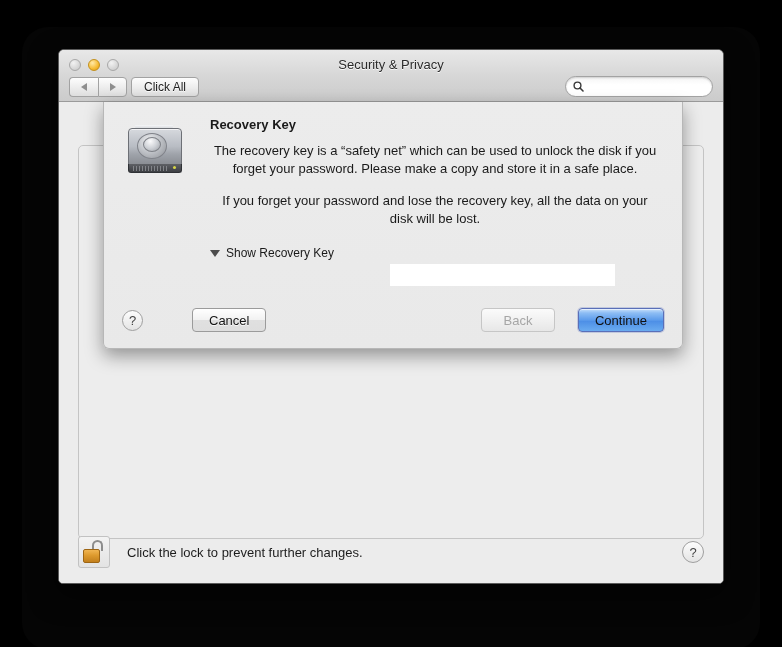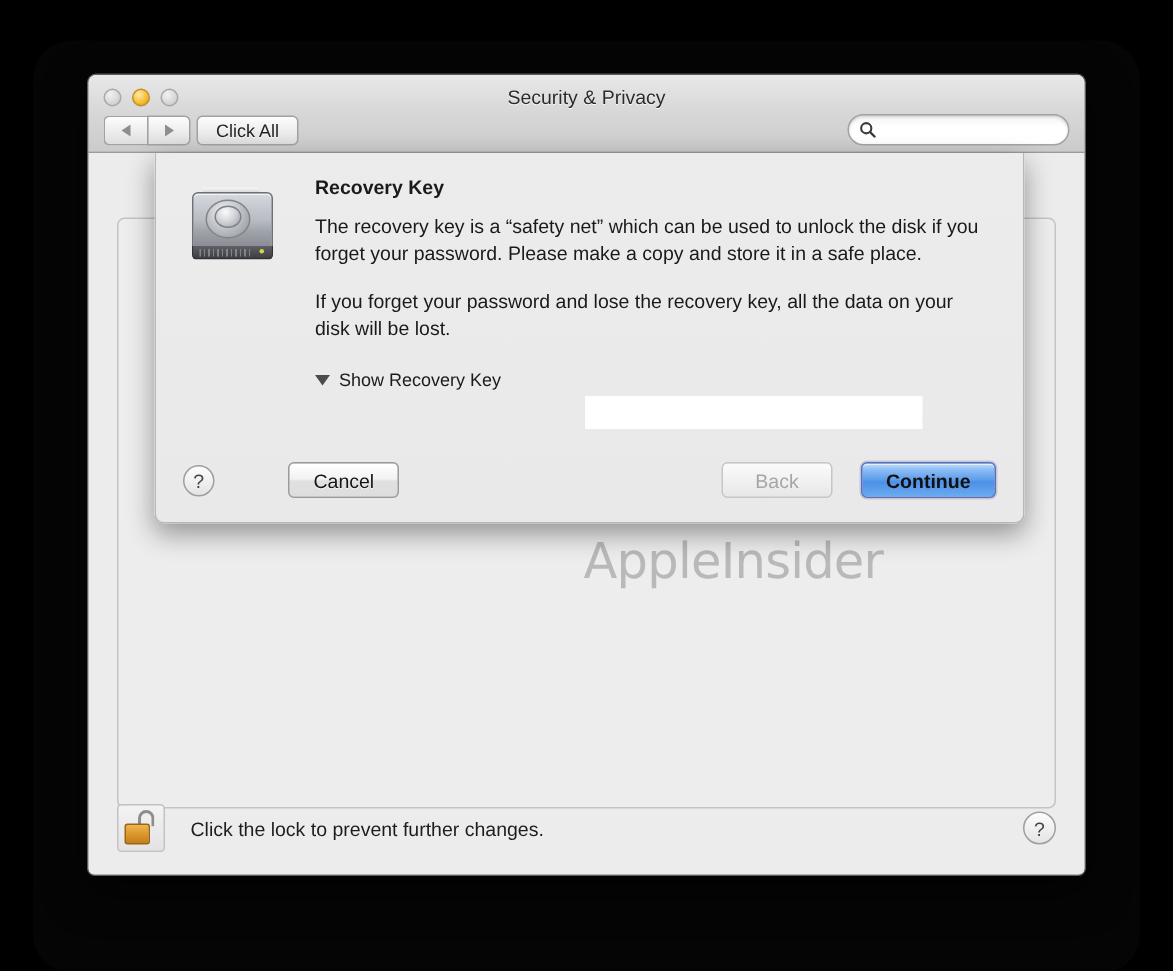--- a/index.html
+++ b/index.html
@@ -285,20 +285,21 @@
   #sheet {
     position: absolute;
     left: 44px; top: 0;
     width: 578px;
     background: linear-gradient(to bottom, #ececec 0%, #e9e9e9 100%);
     border: 1px solid #b7b7b7;
     border-top: none;
     border-radius: 0 0 6px 6px;
     box-shadow: 0 7px 18px rgba(0,0,0,0.38);
     padding-bottom: 14px;
+    text-align: center;
   }
   #sheet-drive-icon {
     position: absolute;
     left: 20px; top: 18px;
     width: 62px; height: 62px;
   }
   .drive-shell {
     position: absolute;
     left: 4px; top: 8px;
     width: 54px; height: 44px;
@@ -462,21 +463,21 @@
     right: 127px;
     background: linear-gradient(to bottom, #fbfbfb 0%, #f1f1f1 50%, #e7e7e7 100%);
     border: 1px solid #c6c6c6;
     color: #a6a6a6;
   }
   #continue-btn {
     right: 18px;
     background: linear-gradient(to bottom, #c8e0fb 0%, #8dbdf4 18%, #5a9aeb 52%, #4c8ee6 54%, #6aabf0 100%);
     border: 1px solid #5a6fb8;
     color: #111;
-    font-weight: 700;
+    font-weight: 400;
     box-shadow: inset 0 1px 0 rgba(255,255,255,0.55), 0 0 0 1px rgba(120,140,200,0.35);
   }
 </style>
 </head>
 <body>
 
 <div id="desktop">
   <div id="rounded-bezel"></div>
 
   <div id="window">
@@ -527,21 +528,20 @@
 
         <div class="bg-text" id="bg-p1">Disk encryption secures the data on your drive by encrypting its contents. It automatically encrypts and decrypts your files while you're using them.</div>
 
         <div class="bg-text" id="bg-warn">
           <span class="warn-label">WARNING:</span>
           <span>You will need your login password or a recovery key to access your data. A recovery key is automatically generated as part of this setup. If you forget both your password and your recovery key, the data will be lost.</span>
         </div>
 
         <div class="bg-text" id="bg-p3">Disk encryption is turned off for the disk “Macintosh HD”.</div>
 
-        <div id="watermark">AppleInsider</div>
       </div>
 
       <div id="sheet">
 
         <div id="sheet-drive-icon">
           <div class="drive-shell"></div>
           <div class="drive-slot"></div>
           <div class="drive-hub-outer"></div>
           <div class="drive-hub-inner"></div>
           <div class="drive-base"></div>

